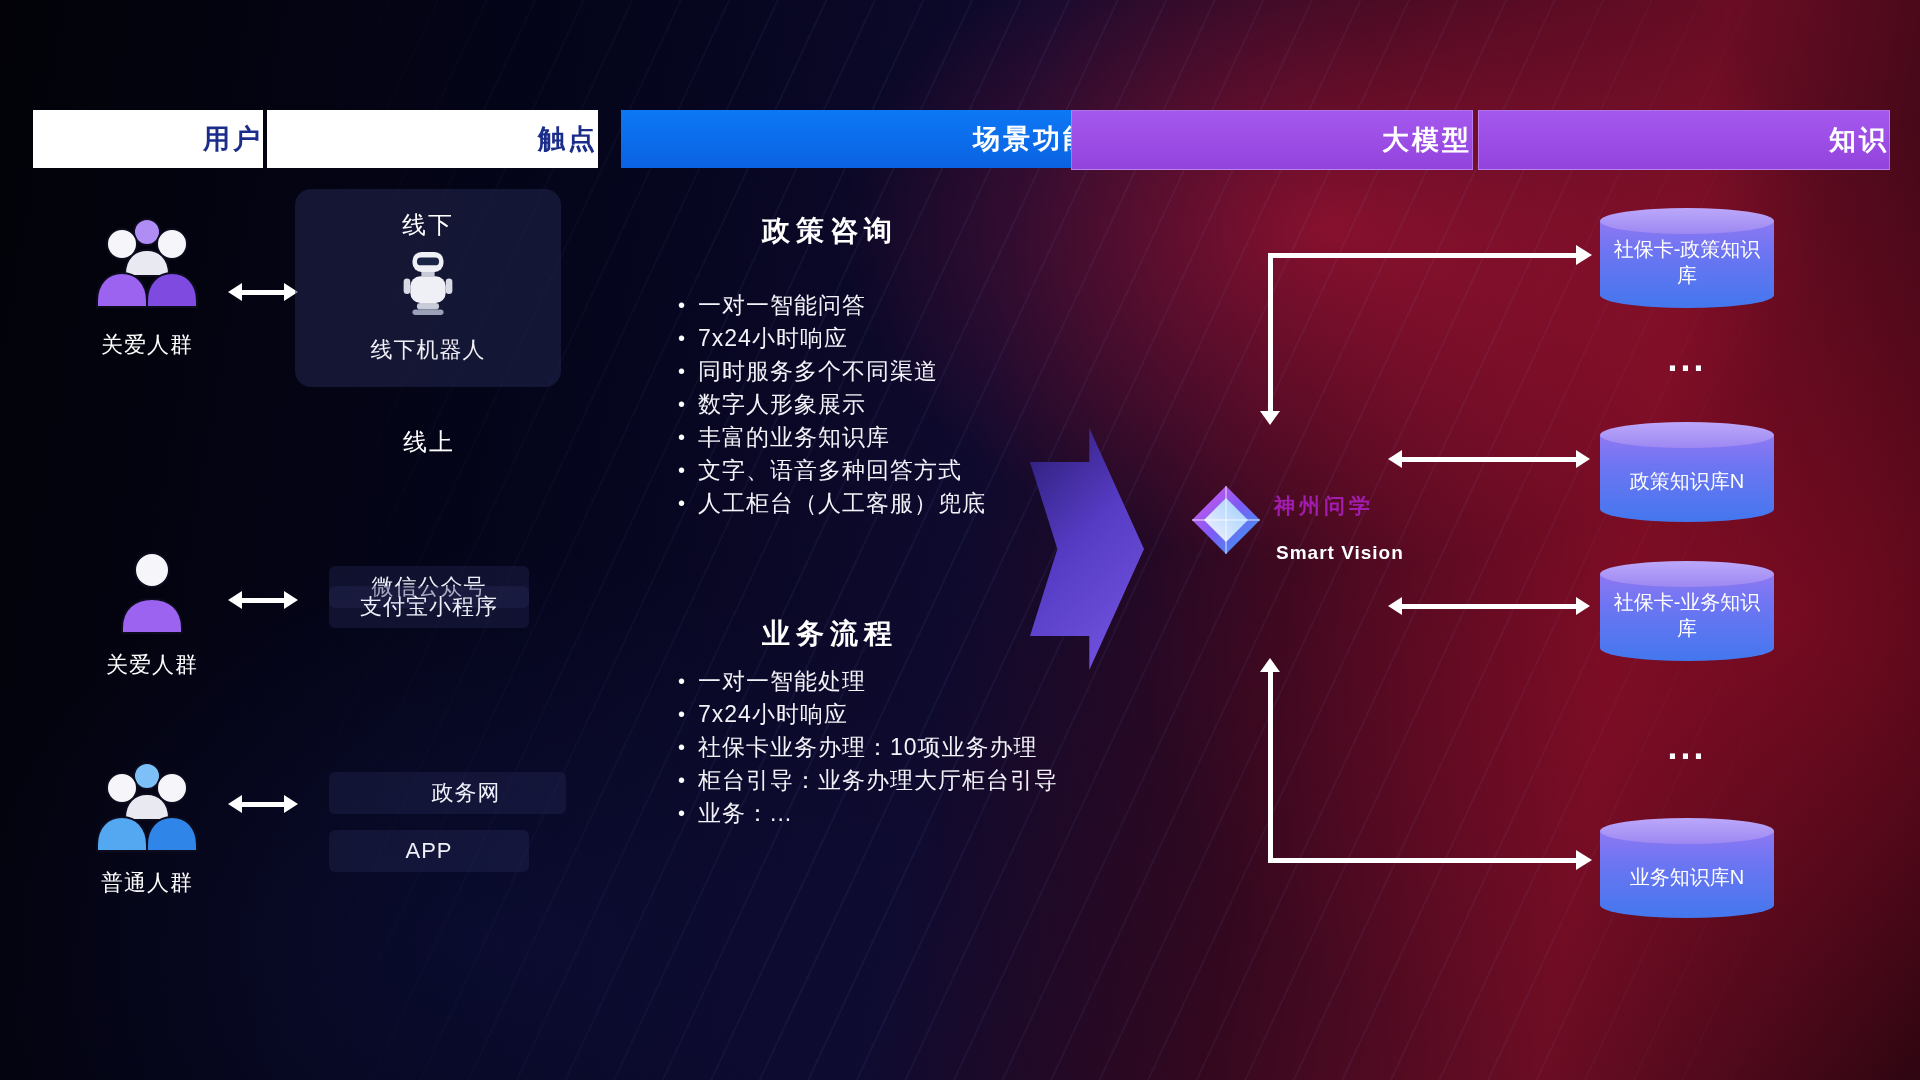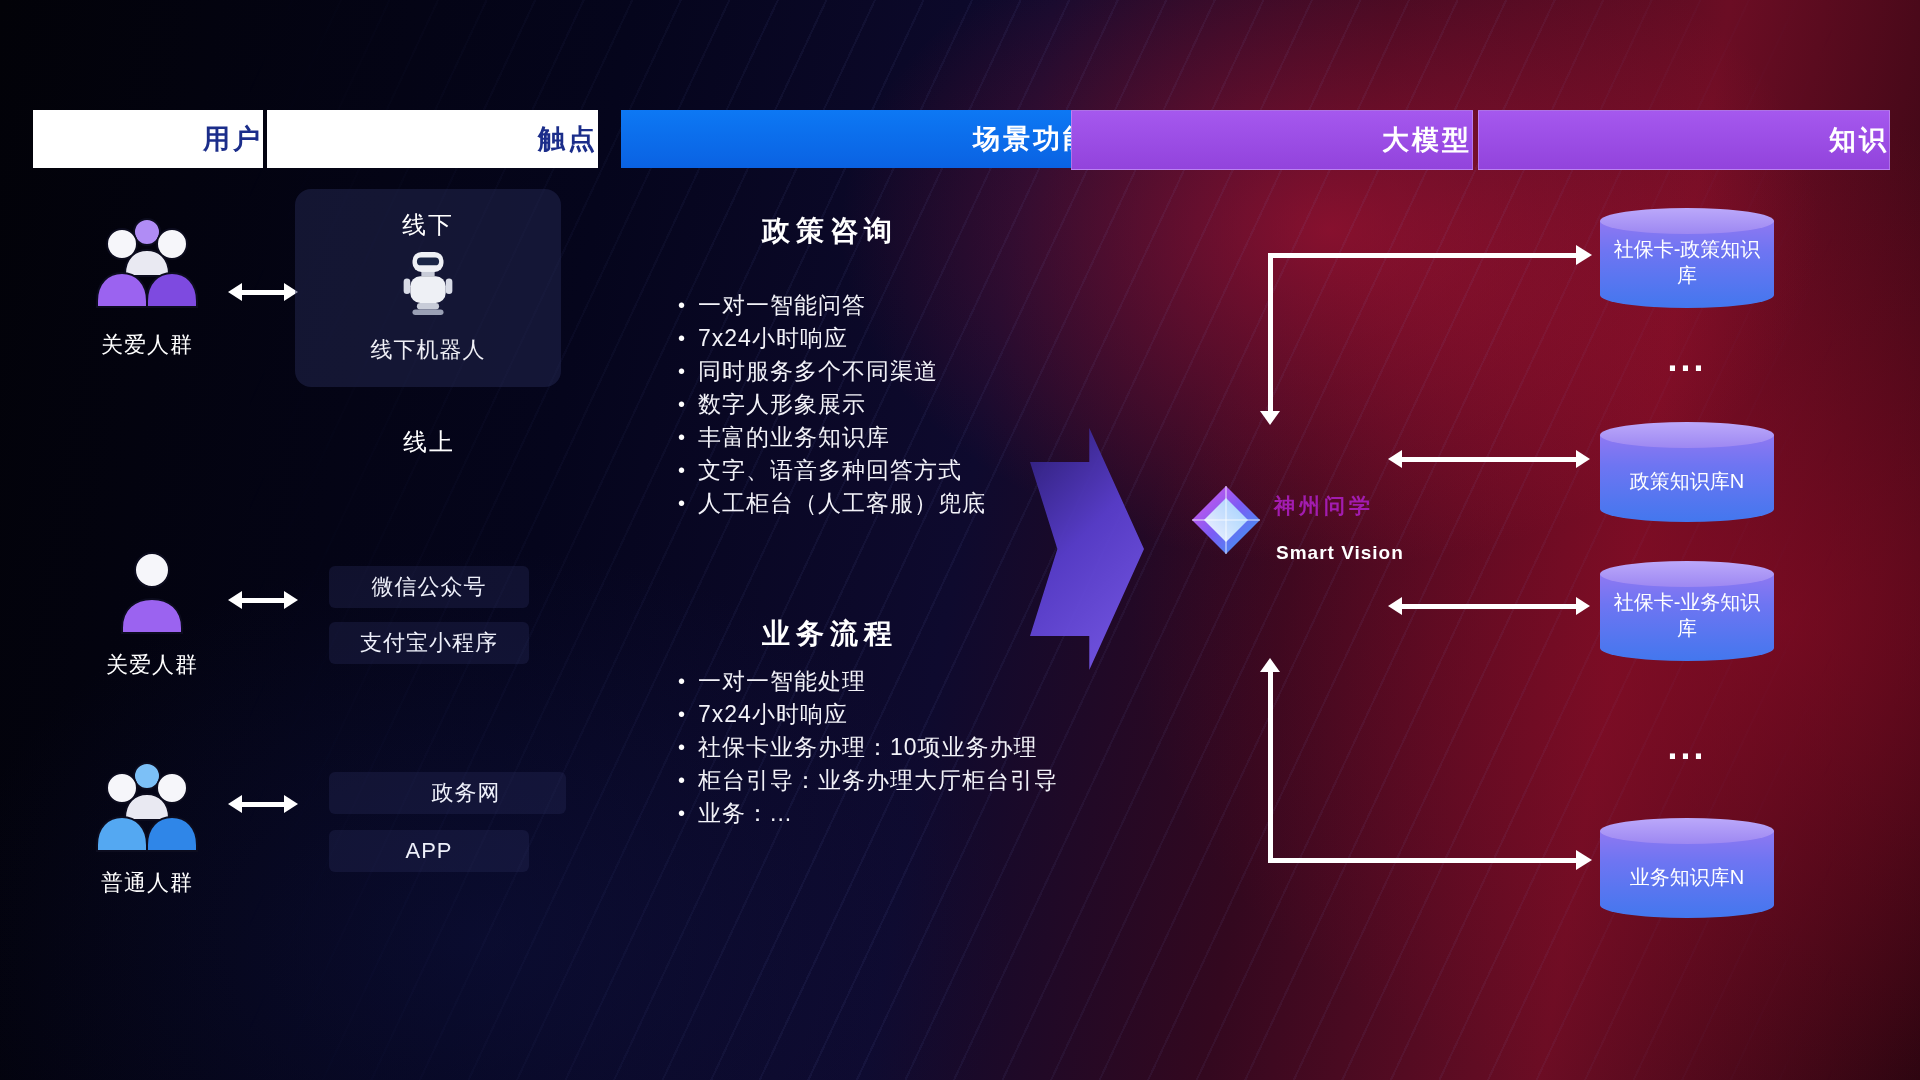--- a/index.html
+++ b/index.html
@@ -164,21 +164,21 @@
       <rect x="18" y="50" width="20" height="6" rx="3" fill="#c8ccd8"></rect>
       <rect x="14" y="56" width="28" height="5" rx="2.5" fill="#9aa0b5"></rect>
     </svg>
   </div>
   <div class="tp-sub">线下机器人</div>
 </div>
 
 <div class="online-title">线上</div>
 
 <div class="ch-box" style="top:566px;">微信公众号</div>
-<div class="ch-box" style="top:622px;">支付宝小程序</div>
+<div class="ch-box" style="top:586px;">支付宝小程序</div>
 <div class="ch-box" style="top:772px;padding-left:37px;">政务网</div>
 <div class="ch-box" style="top:830px;">APP</div>
 
 <div class="sec-title" style="top:212px;">政策咨询</div>
 <ul class="bullets" style="top:289px;">
   <li>一对一智能问答</li>
   <li>7x24小时响应</li>
   <li>同时服务多个不同渠道</li>
   <li>数字人形象展示</li>
   <li>丰富的业务知识库</li>

